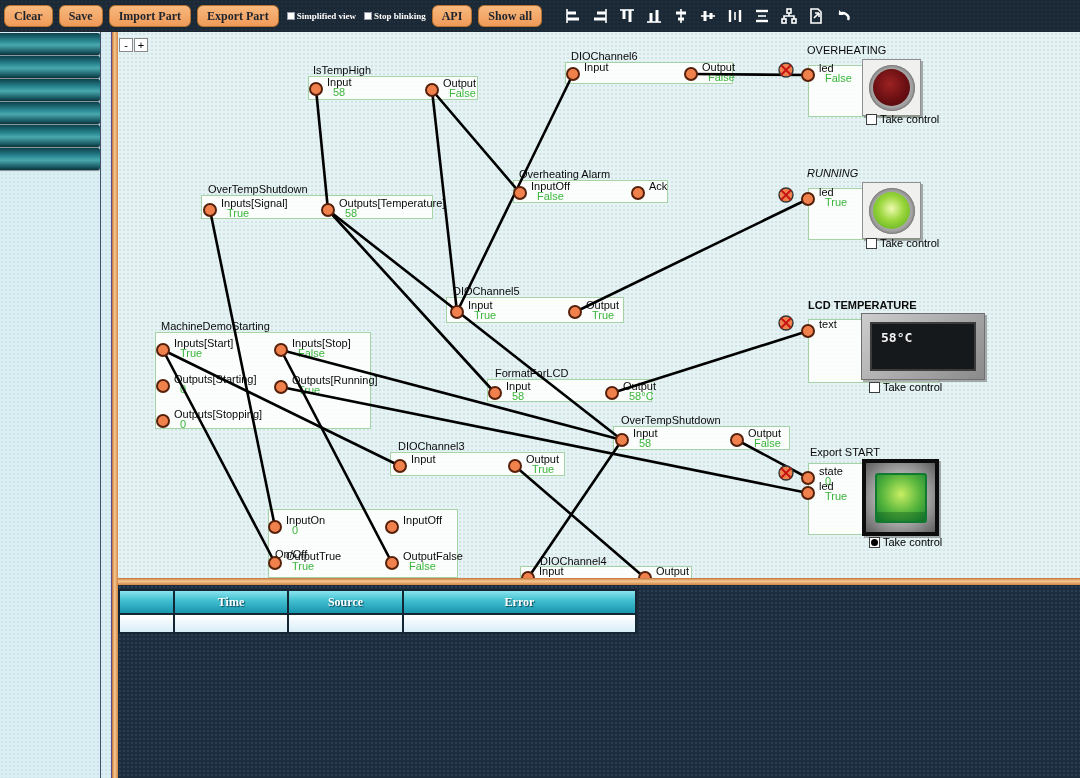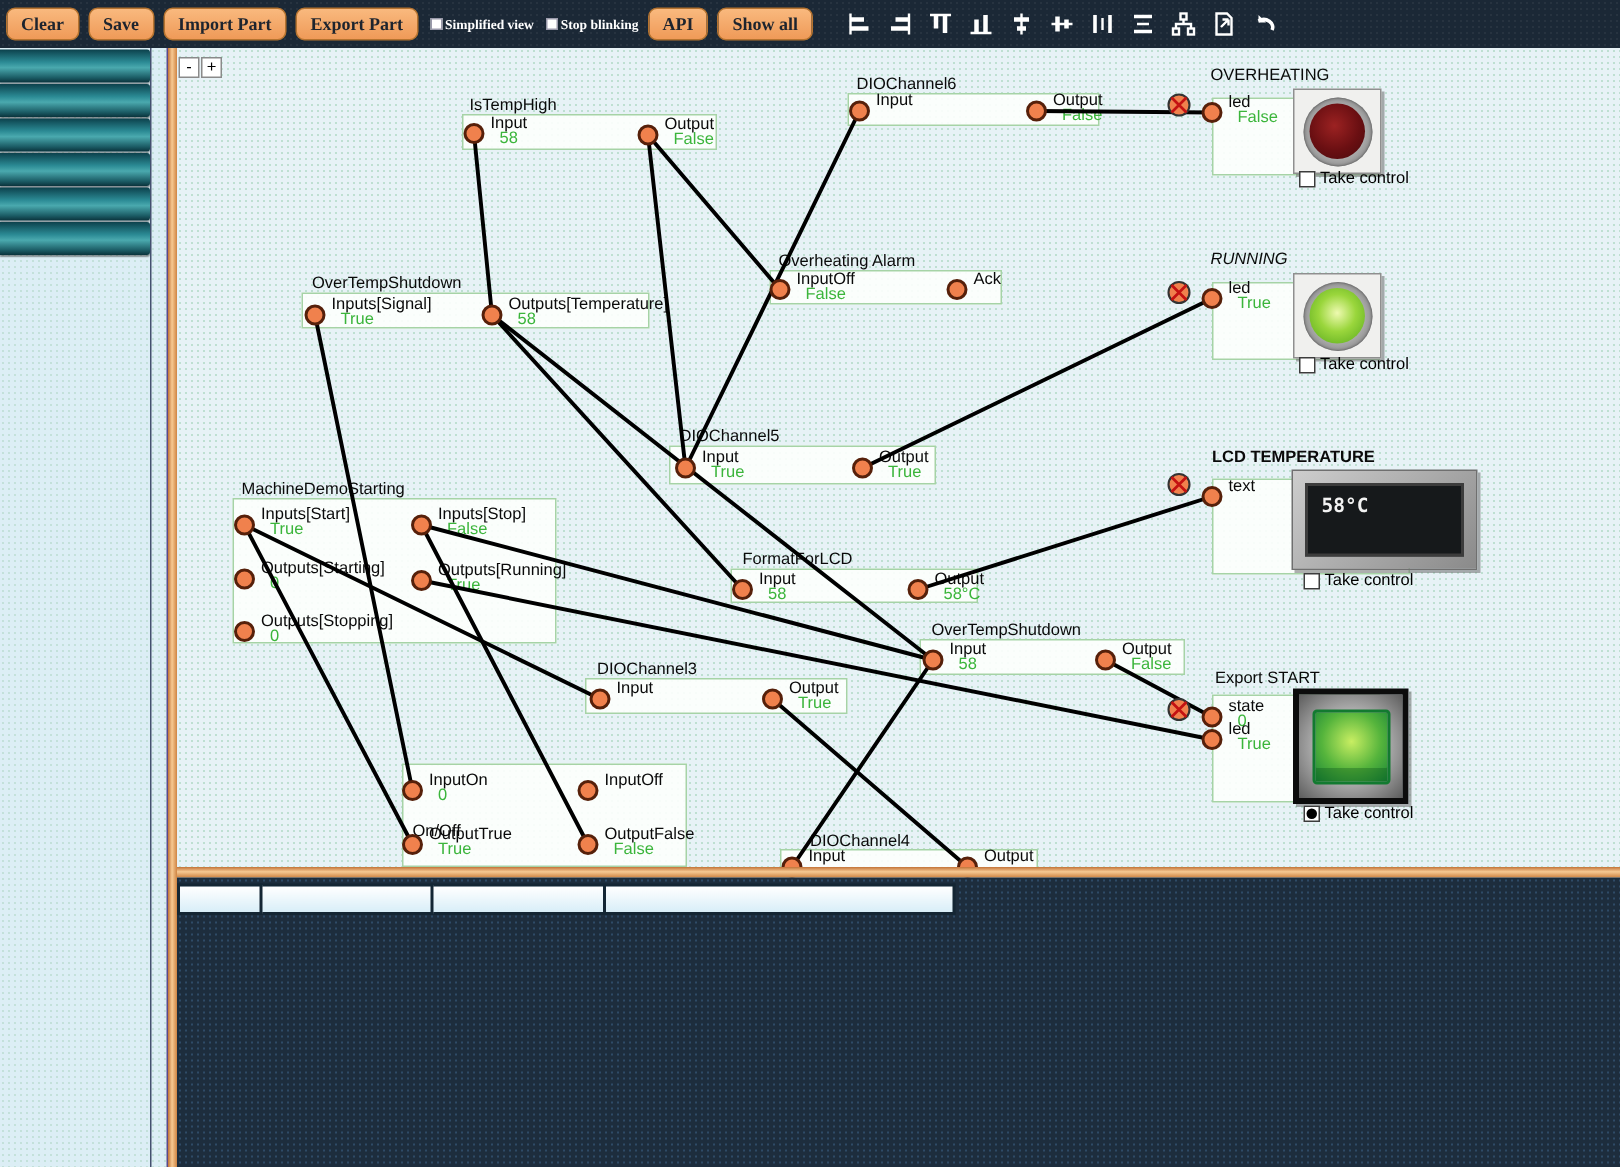--- a/index.html
+++ b/index.html
@@ -276,20 +276,26 @@
 <div class="h-strip"></div>
 <div class="bottom-navy"></div>
 <table class="error-table">
   <colgroup>
       <col style="width:55px">
       <col style="width:114px">
       <col style="width:115px">
       <col style="width:233px">
     </colgroup>
   <tbody>
+      <tr>
+    <th></th>
+    <th>Time</th>
+    <th>Source</th>
+    <th>Error</th>
+  </tr>
   <tr>
     <td></td>
         <td></td>
     <td></td>
         <td></td>
   </tr>
 </tbody>
   </table>
 
 <div class="sidebar">

